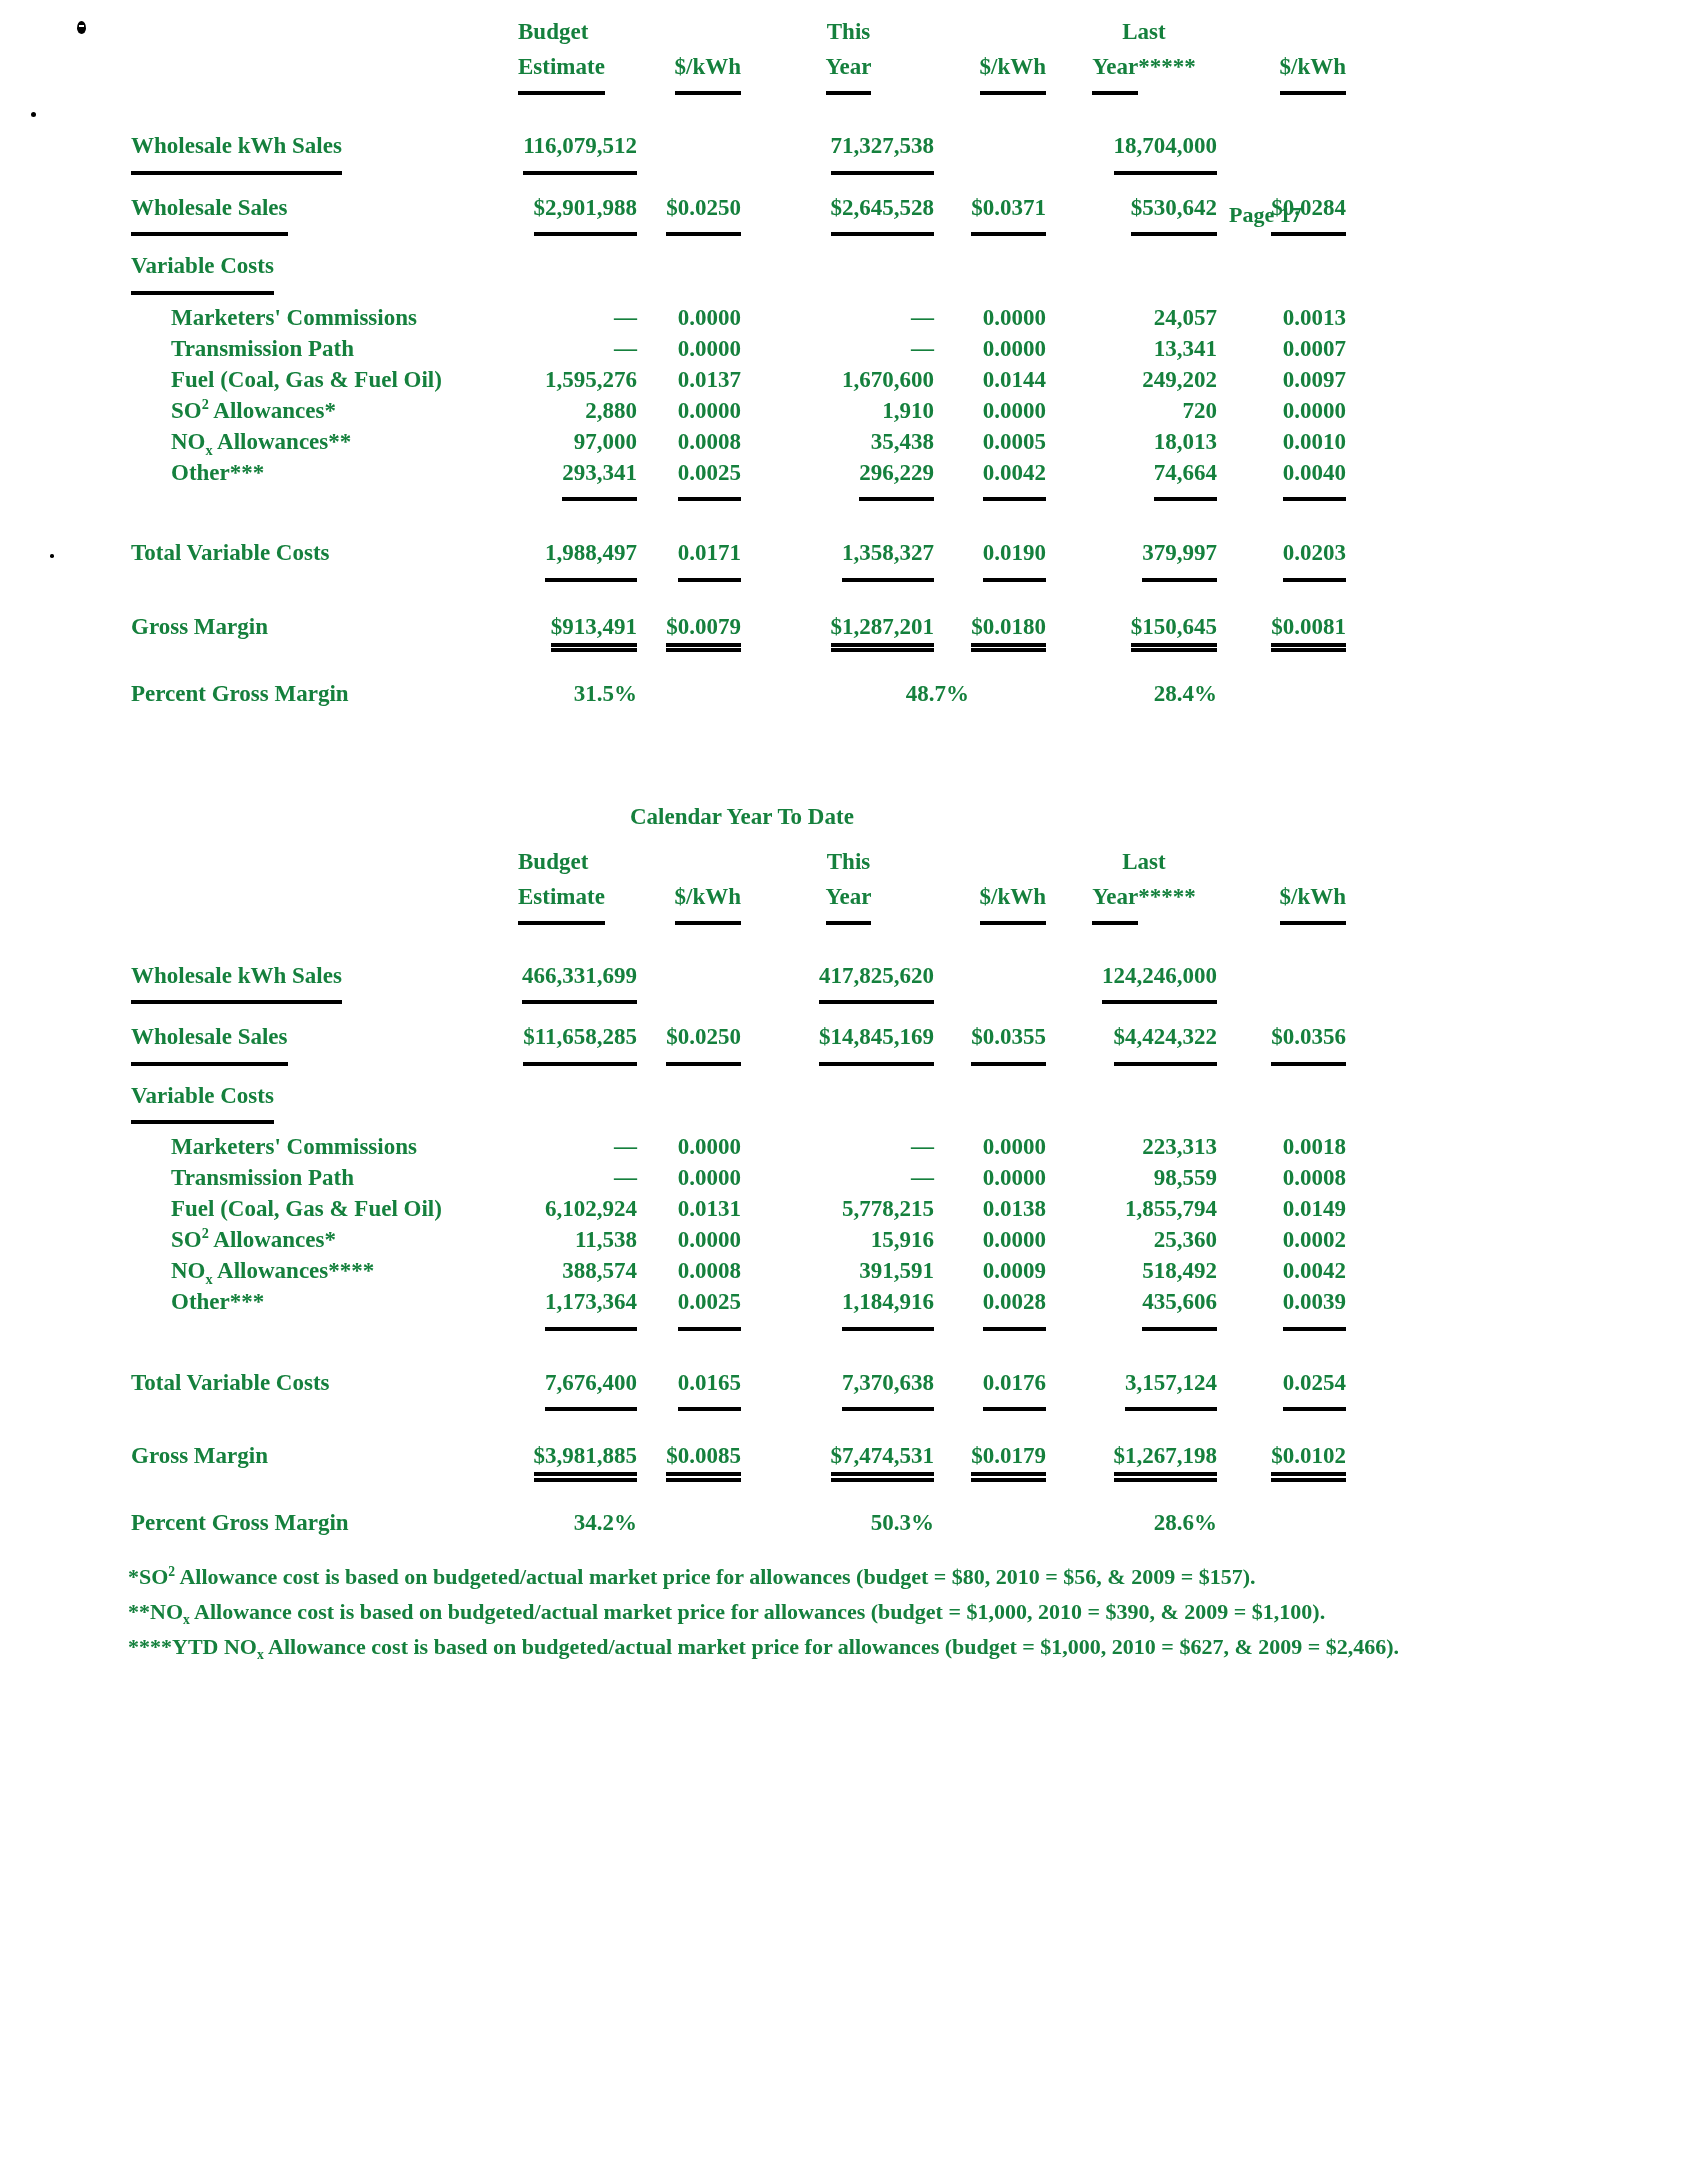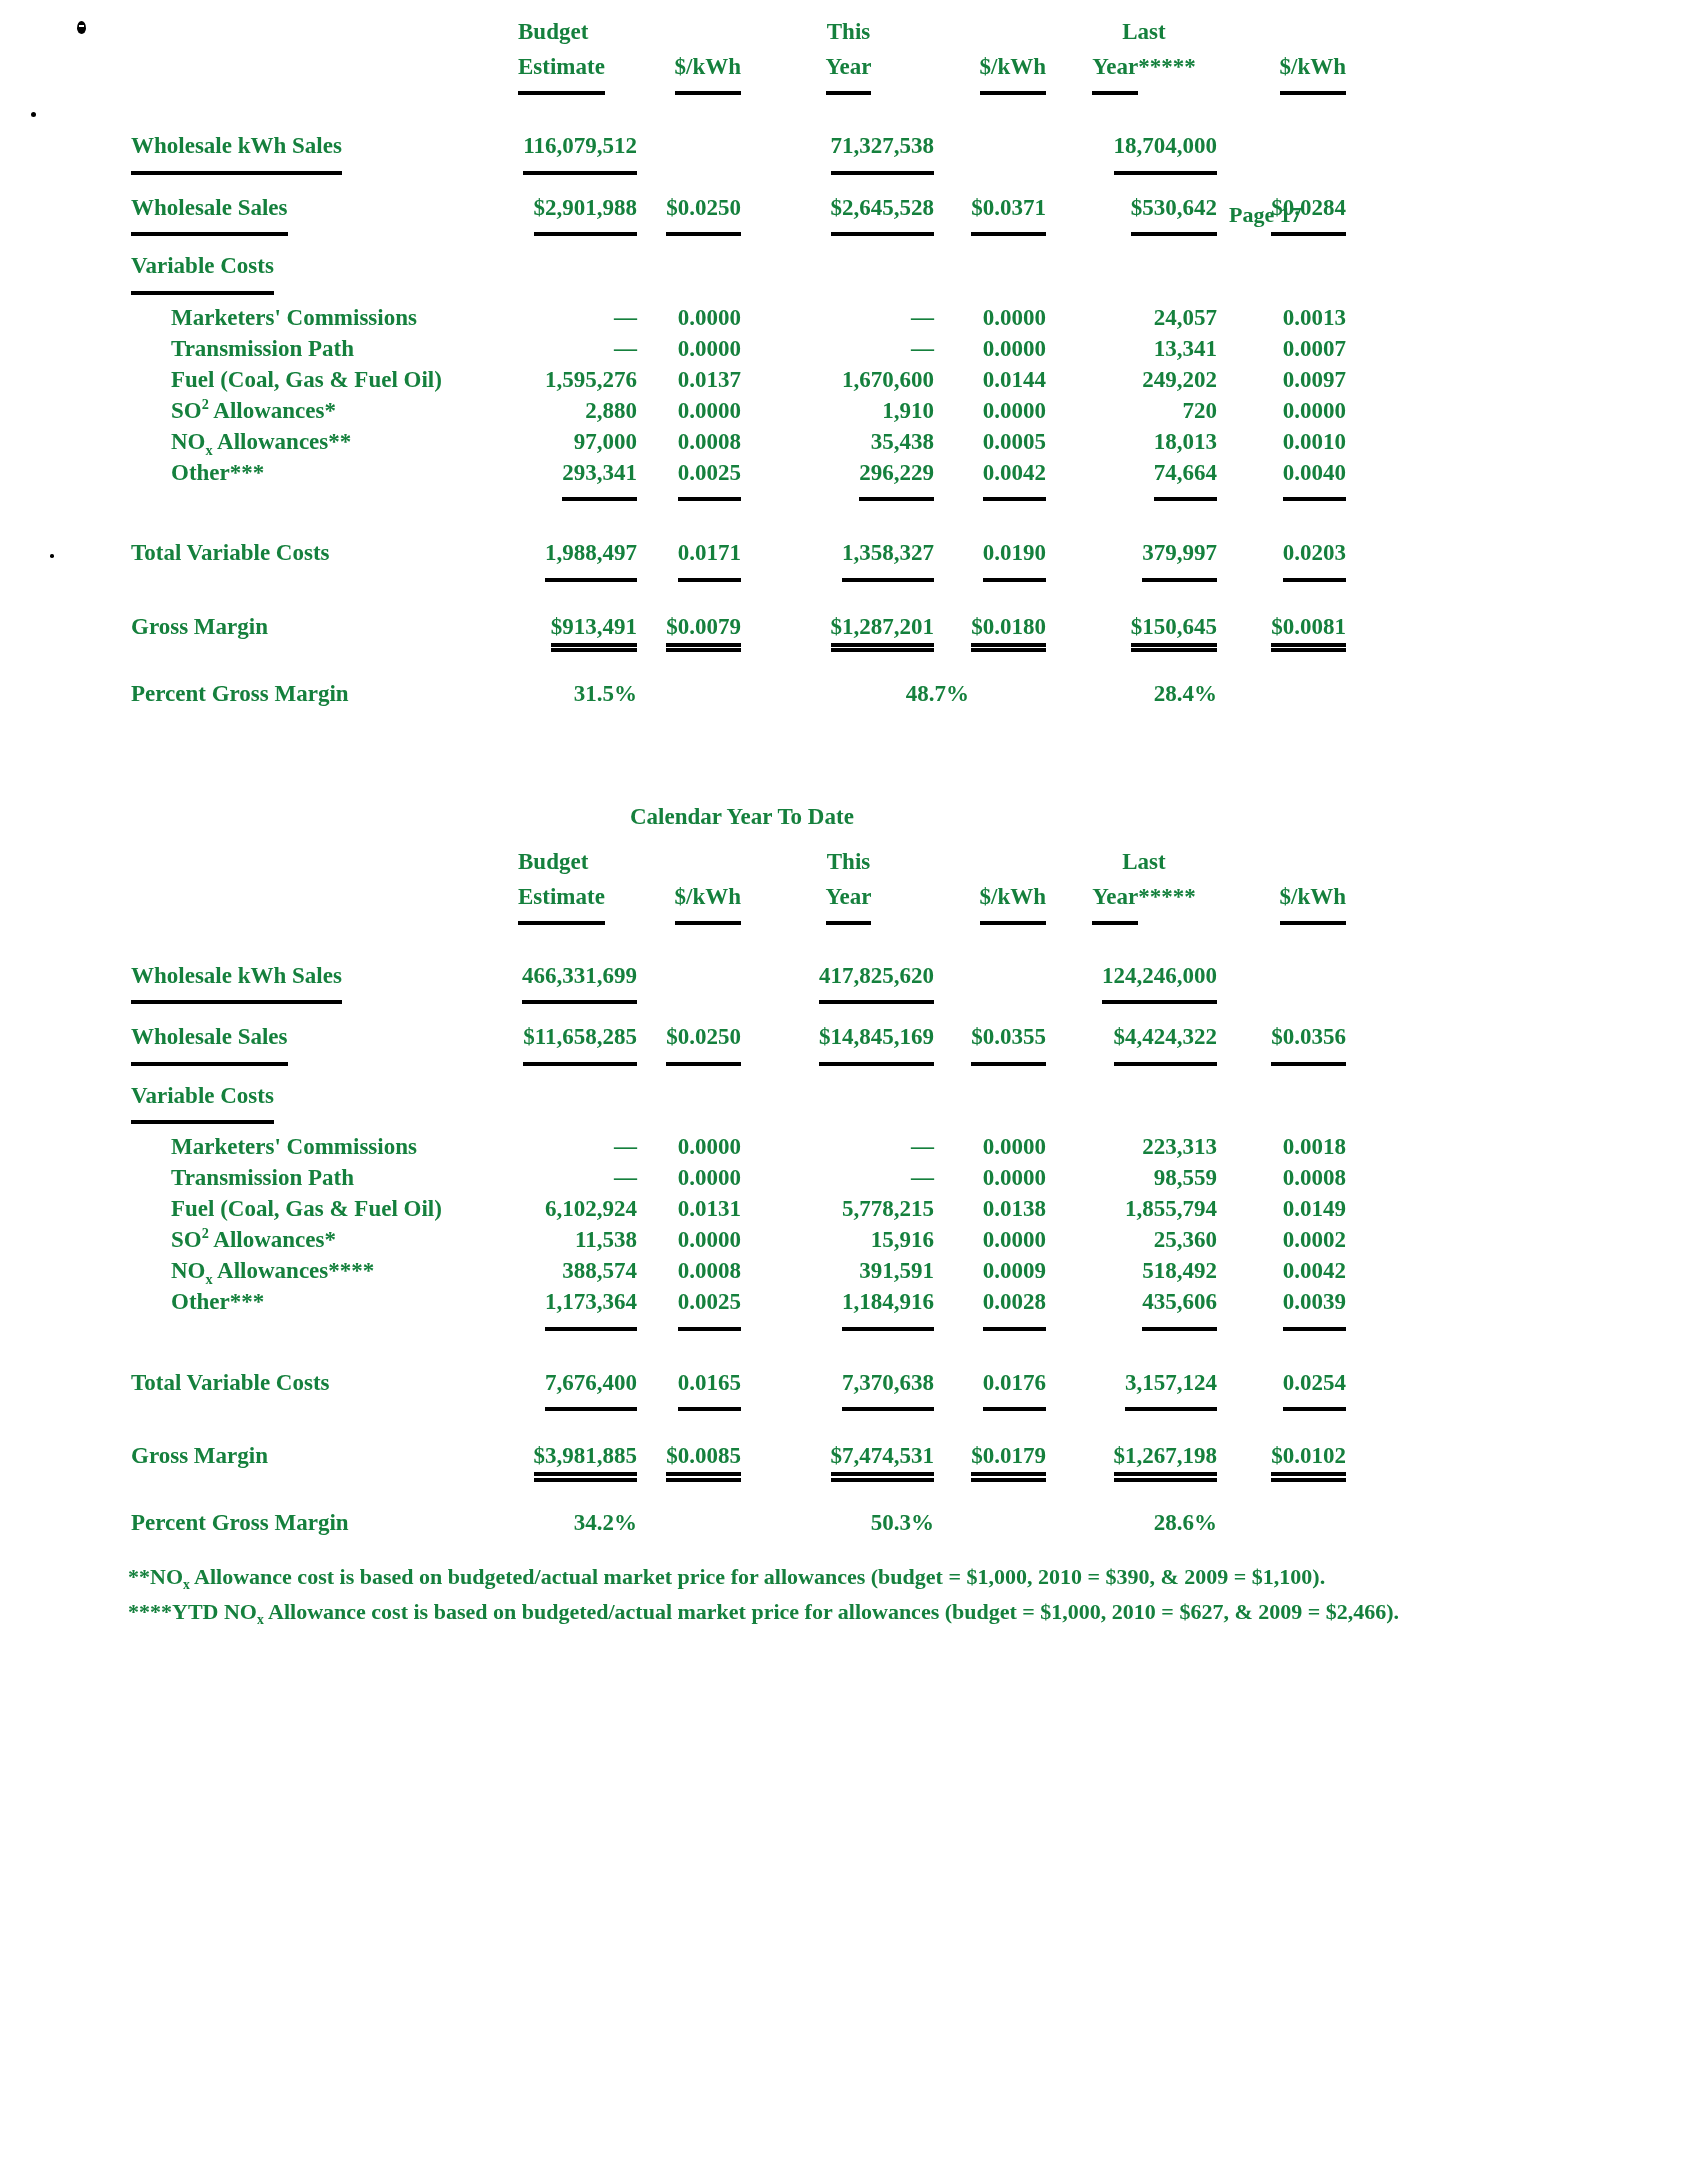--- a/index.html
+++ b/index.html
@@ -343,20 +343,21 @@
           <div class="cell num c2"></div>
           <div class="cell num c3"><span>50.3%</span></div>
           <div class="cell num c4"></div>
           <div class="cell num c5"><span>28.6%</span></div>
           <div class="cell num c6"></div>
         </div>
       </div>
   </div>
 
   <div class="footnotes" id="footnotes">
+      <div class="footnote"><span>*SO</span><sup>2</sup><span> Allowance cost is based on budgeted/actual market price for allowances (budget = $80, 2010 = $56, &amp; 2009 = $157).</span></div>
       <div class="footnote"><span>**NO</span><sub>x</sub><span> Allowance cost is based on budgeted/actual market price for allowances (budget = $1,000, 2010 = $390, &amp; 2009 = $1,100).</span></div>
       <div class="footnote"><span>****YTD NO</span><sub>x</sub><span> Allowance cost is based on budgeted/actual market price for allowances (budget = $1,000, 2010 = $627, &amp; 2009 = $2,466).</span></div>
     </div>
 
   <div class="art art-blob"></div>
   <div class="art art-dot1"></div>
   <div class="art art-dot2"></div>
   <div class="art art-tick"></div>
   <div class="art art-dot3"></div>
   <div class="art art-dot4"></div>

